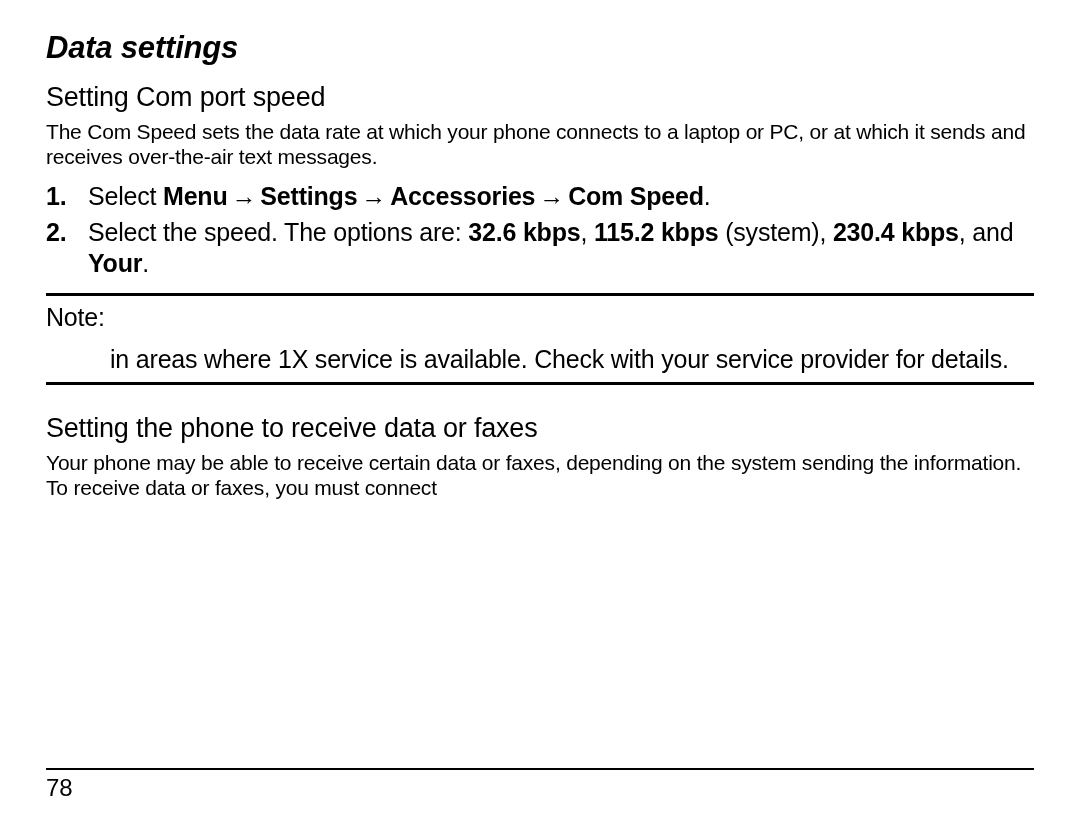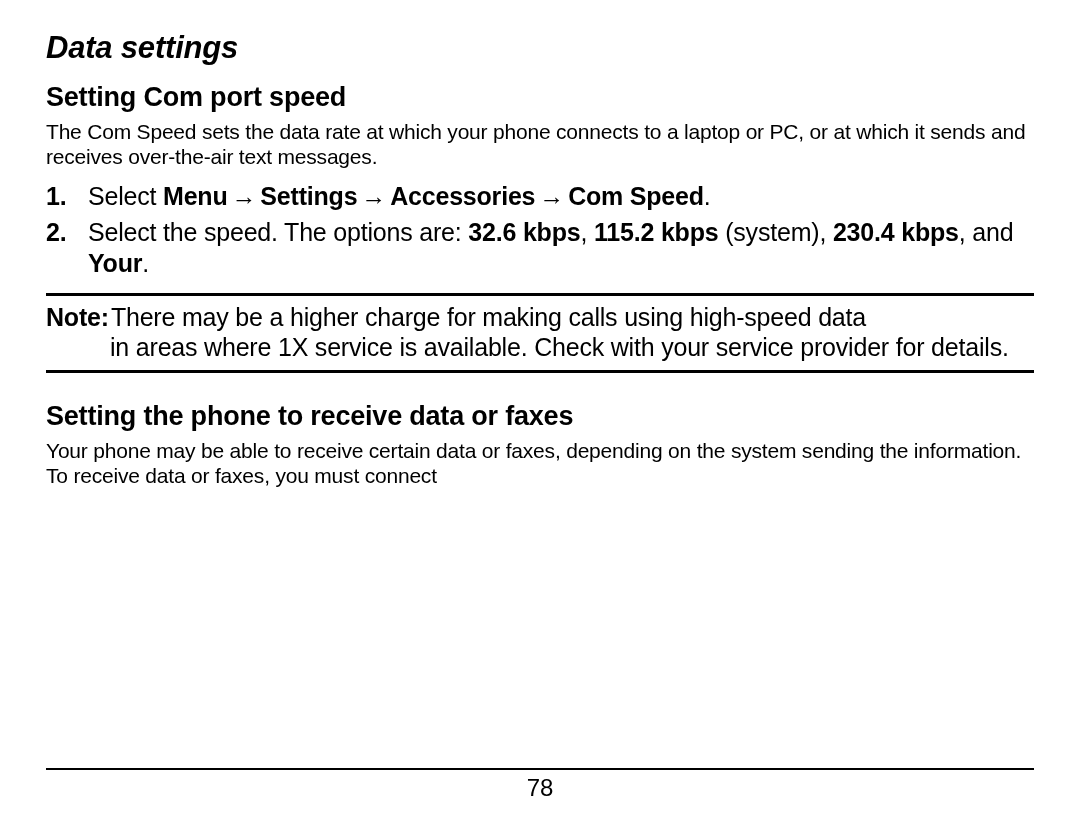--- a/index.html
+++ b/index.html
@@ -14,21 +14,21 @@
     }
     .h1 {
       font-size: 31px;
       font-weight: bold;
       margin-bottom: 16px;
       letter-spacing: -0.2px;
       font-style: italic;
     }
     .h2 {
       font-size: 27px;
-      font-weight: bold;
+      font-weight: normal;
       margin-bottom: 6px;
       letter-spacing: -0.2px;
     }
     .para {
       font-size: 21px;
       line-height: 1.2;
       letter-spacing: -0.2px;
       margin-bottom: 12px;
     }
     .list {
@@ -54,33 +54,33 @@
       border-bottom: 3px solid #000;
       padding: 6px 0 8px 0;
       margin-bottom: 28px;
     }
     .note {
       display: flex;
       font-size: 25px;
       line-height: 1.2;
       letter-spacing: -0.2px;
     }
-    .note-label { font-weight: bold; flex-shrink: 0; }
+    .note-label { font-weight: normal; flex-shrink: 0; }
     .note-body { margin-left: 2px; }
-    .note-cont { margin-left: 64px; }
+    .note-cont { margin-left: 64px; margin-top: 12px; }
     .footer {
       position: absolute;
       left: 46px;
       right: 46px;
       bottom: 32px;
     }
     .footer-rule { border-top: 2px solid #000; height: 0; margin-bottom: 4px; }
     .footer-row {
       display: flex;
-      justify-content: center;
+      justify-content: space-between;
       font-size: 24px;
     }
   </style>
 </head>
 <body>
 
 <div class="h1">Data settings</div>
 
 <div class="h2">Setting Com port speed</div>
 
@@ -97,21 +97,20 @@
     <div class="li-num">2.</div>
     <div class="li-body">
       <span>Select the speed. The options are: </span><span class="bold">32.6 kbps</span><span>, </span><span class="bold">115.2 kbps</span><span> (system), </span><span class="bold">230.4 kbps</span><span>, and </span><span class="bold">Your</span><span>.</span>
     </div>
   </div>
 </div>
 
 <div class="rule-top">
   <div class="note">
     <span class="note-label">Note:</span>
-    <span class="note-body"> There may be a higher charge for making calls using high-speed data</span>
   </div>
   <div class="note note-cont">
     <span>in areas where 1X service is available. Check with your service provider for details.</span>
   </div>
 </div>
 
 <div class="h2">Setting the phone to receive data or faxes</div>
 
 <div class="para">Your phone may be able to receive certain data or faxes, depending on the system sending the information. To receive data or faxes, you must connect</div>
 

